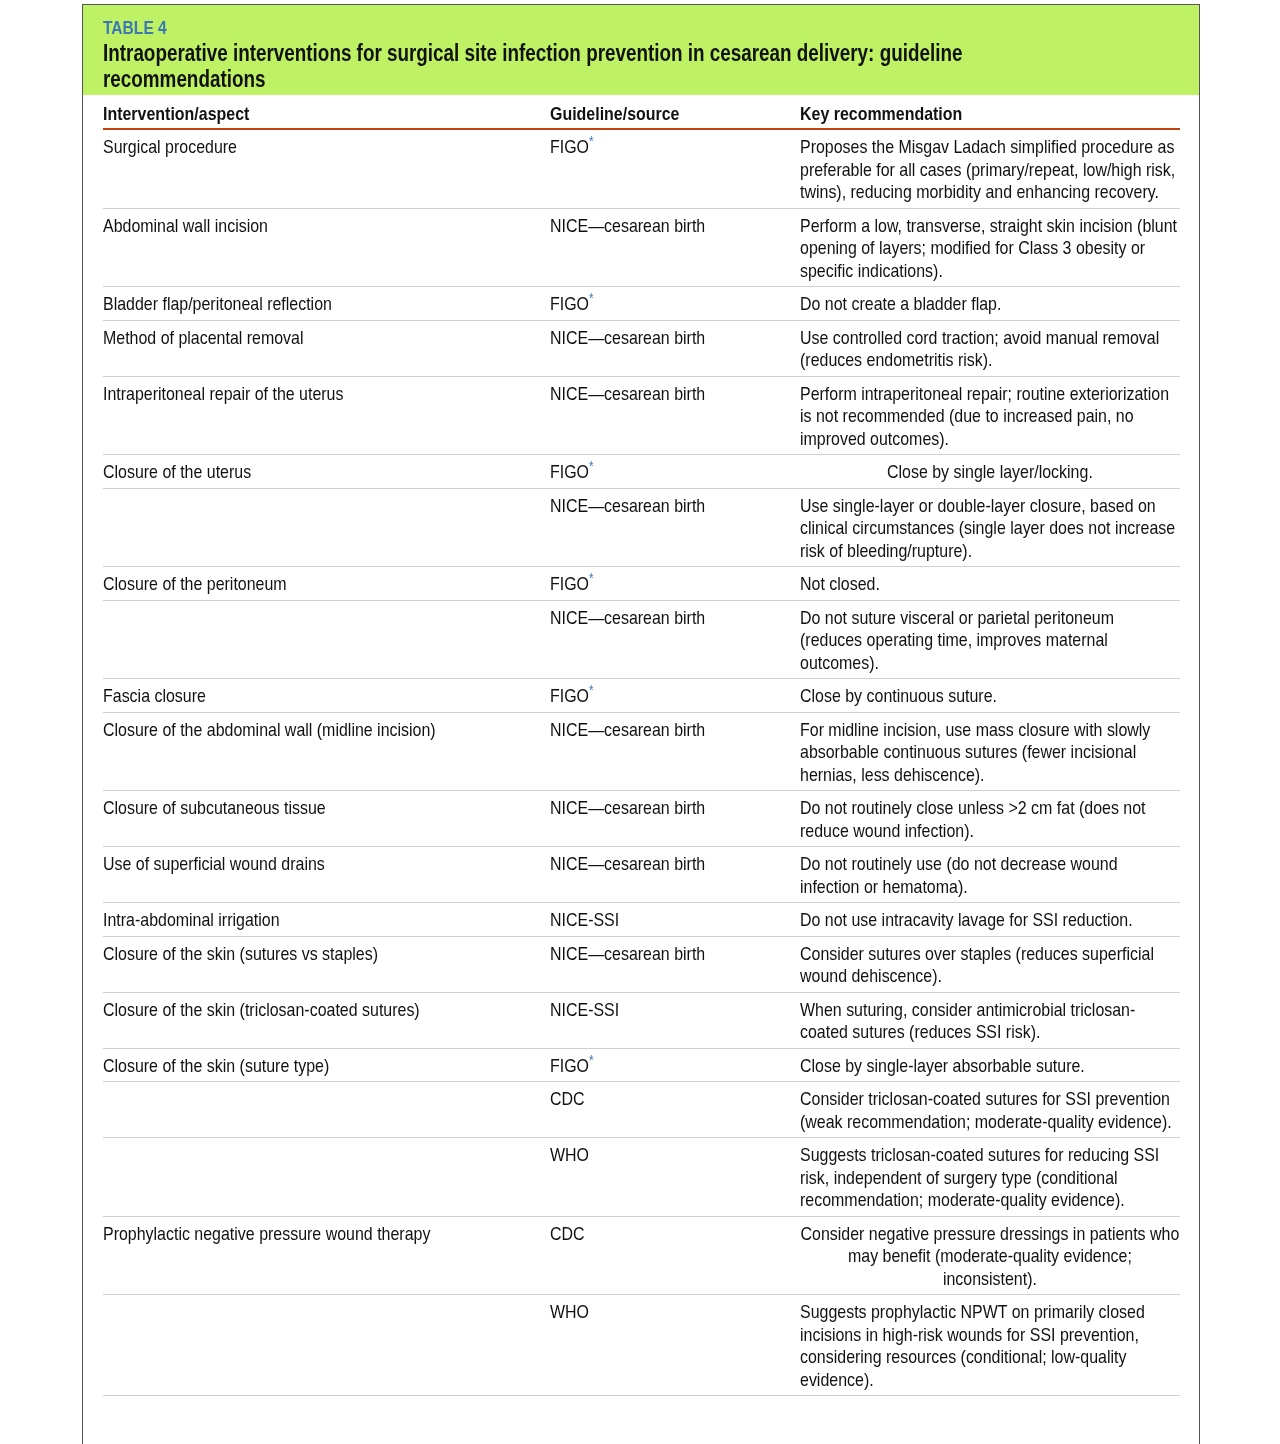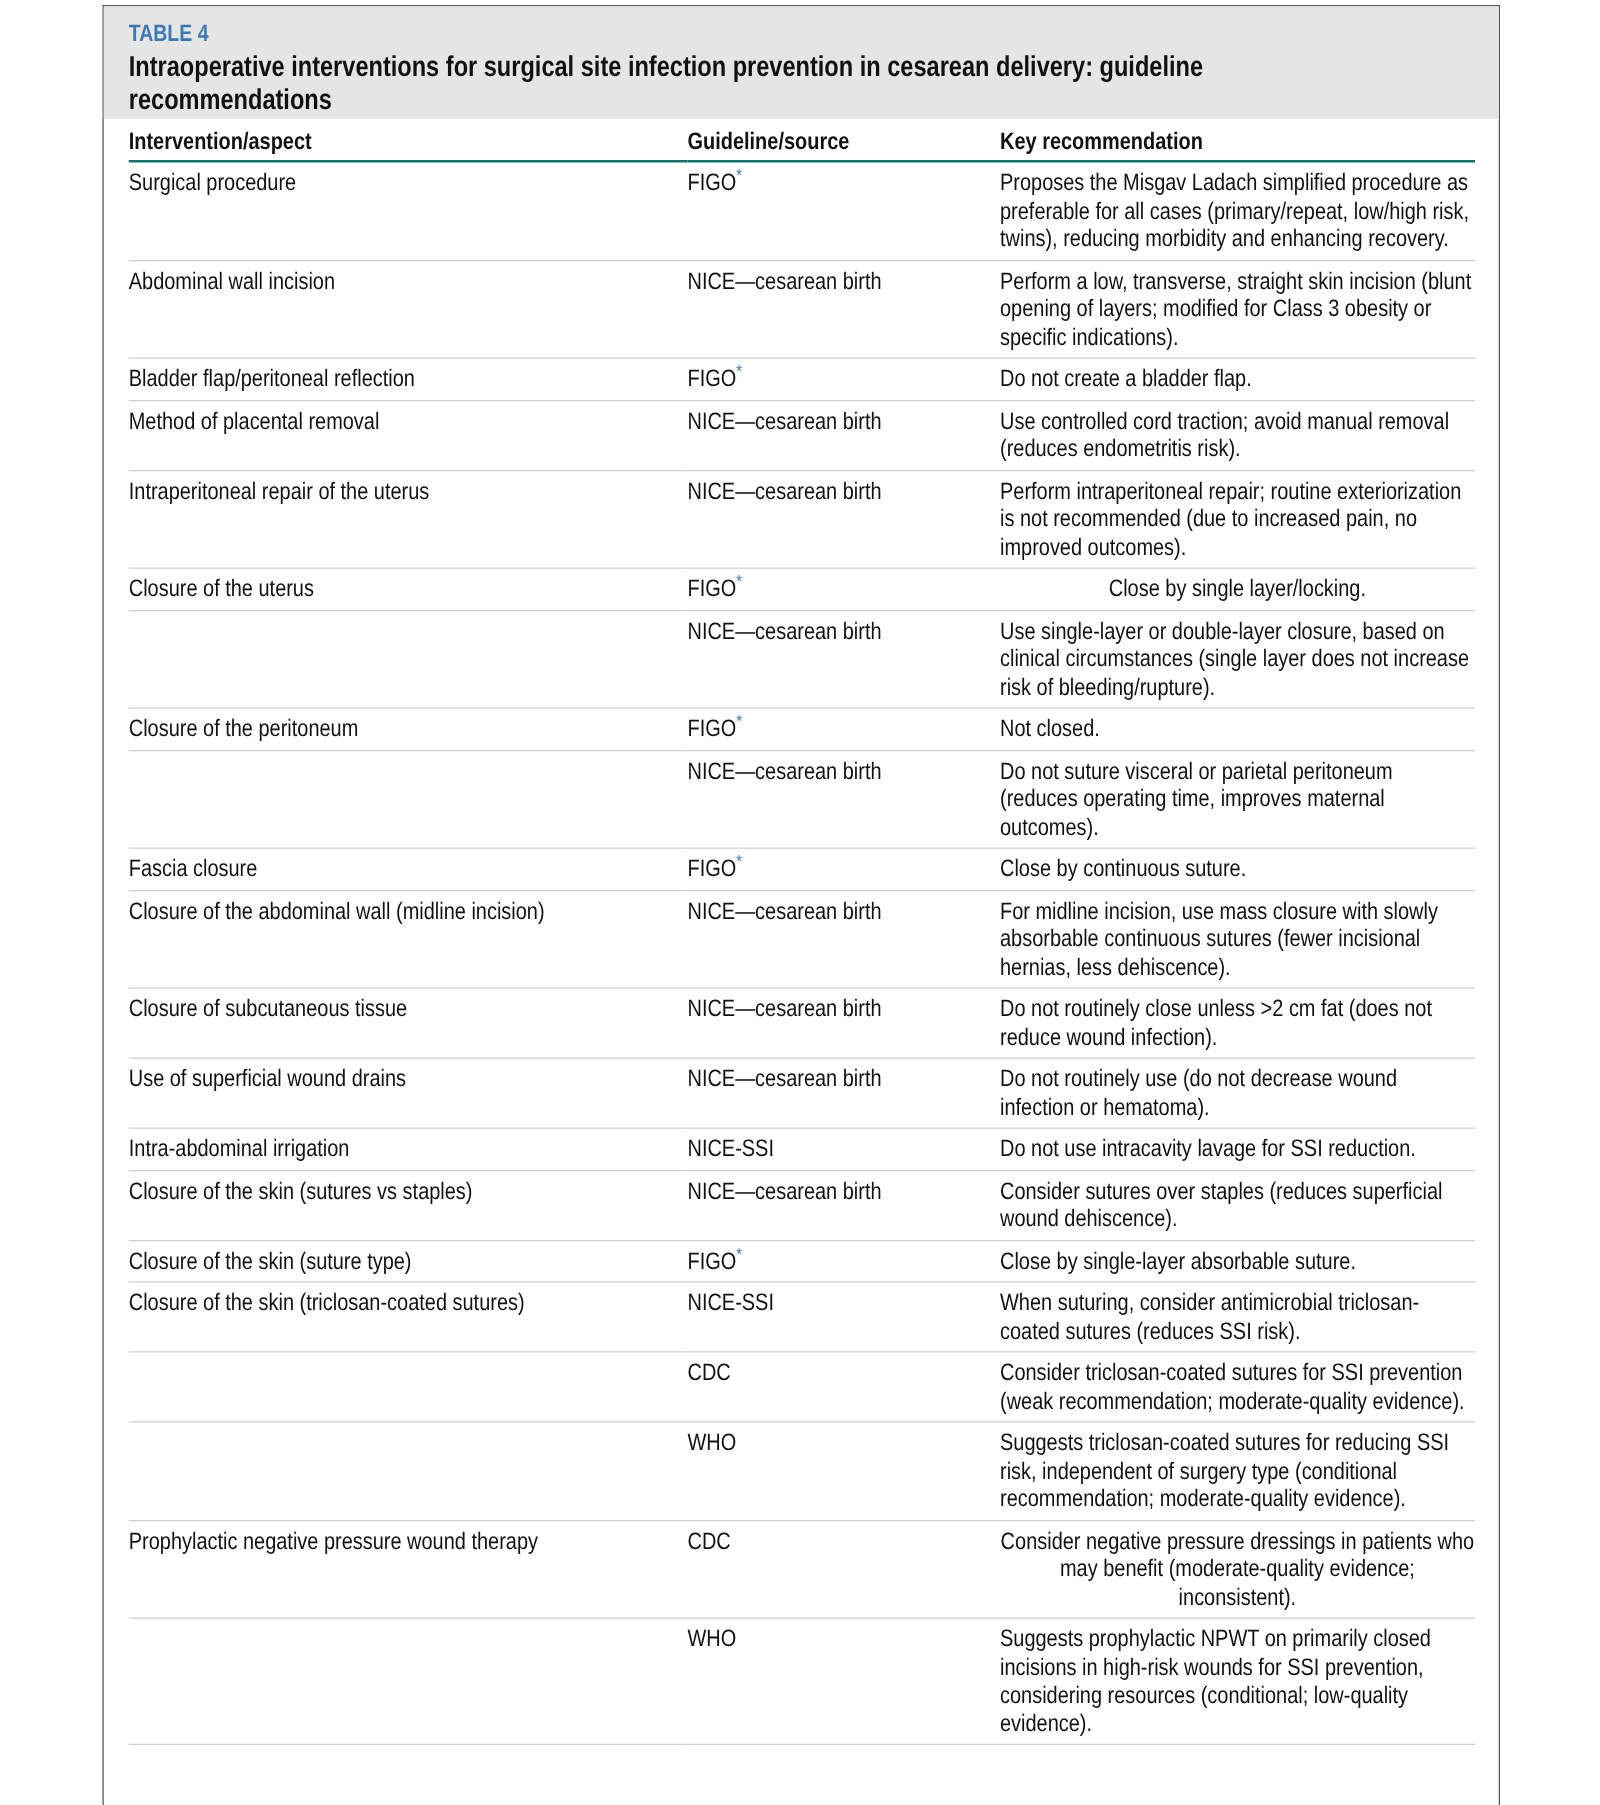--- a/index.html
+++ b/index.html
@@ -20,21 +20,21 @@
       left: 82px;
       top: 4px;
       width: 1118px;
       height: 1460px;
       border: 1.5px solid #555555;
       border-bottom: none;
       box-sizing: border-box;
       background: #ffffff;
     }
     .title-band {
-      background: #e5e5e5;
+      background: #bef264;
       padding: 12px 20px 4px 20px;
       height: 90px;
       box-sizing: border-box;
     }
     .table-label {
       font-size: 19px;
       font-weight: bold;
       color: #3c78b4;
       transform: scaleX(0.82);
       transform-origin: left center;
@@ -60,21 +60,21 @@
       table-layout: fixed;
     }
     col.c1 { width: 447px; }
     col.c2 { width: 250px; }
     col.c3 { width: 380px; }
     th {
       text-align: left;
       font-size: 19px;
       font-weight: bold;
       padding: 8px 0 3px 0;
-      border-bottom: 2px solid #0f766e;
+      border-bottom: 2px solid #c2410c;
       line-height: 22px;
     }
     td {
       vertical-align: top;
       font-size: 19px;
       line-height: 22.5px;
       padding: 6px 0 4px 0;
       border-bottom: 1.5px solid #d0d0d0;
     }
     .cond {
@@ -218,31 +218,31 @@
             </td>
           </tr>
           <tr>
             <td><span class="cond">Closure of the skin (sutures vs staples)</span></td>
             <td><span class="cond"><span>NICE—cesarean birth</span></span></td>
             <td style="height: 45px;">
               <span class="cond-block">Consider sutures over staples (reduces superficial wound dehiscence).</span>
             </td>
           </tr>
           <tr>
-            <td><span class="cond">Closure of the skin (suture type)</span></td>
-            <td><span class="cond"><span>FIGO</span><span class="star">*</span></span></td>
-            <td style="height: 22.5px;">
-              <span class="cond-block">Close by single-layer absorbable suture.</span>
-            </td>
-          </tr>
-          <tr>
             <td><span class="cond">Closure of the skin (triclosan-coated sutures)</span></td>
             <td><span class="cond"><span>NICE-SSI</span></span></td>
             <td style="height: 45px;">
               <span class="cond-block">When suturing, consider antimicrobial triclosan-coated sutures (reduces SSI risk).</span>
+            </td>
+          </tr>
+          <tr>
+            <td><span class="cond">Closure of the skin (suture type)</span></td>
+            <td><span class="cond"><span>FIGO</span><span class="star">*</span></span></td>
+            <td style="height: 22.5px;">
+              <span class="cond-block">Close by single-layer absorbable suture.</span>
             </td>
           </tr>
           <tr>
             <td><span class="cond"></span></td>
             <td><span class="cond"><span>CDC</span></span></td>
             <td style="height: 45px;">
               <span class="cond-block">Consider triclosan-coated sutures for SSI prevention (weak recommendation; moderate-quality evidence).</span>
             </td>
           </tr>
           <tr>

